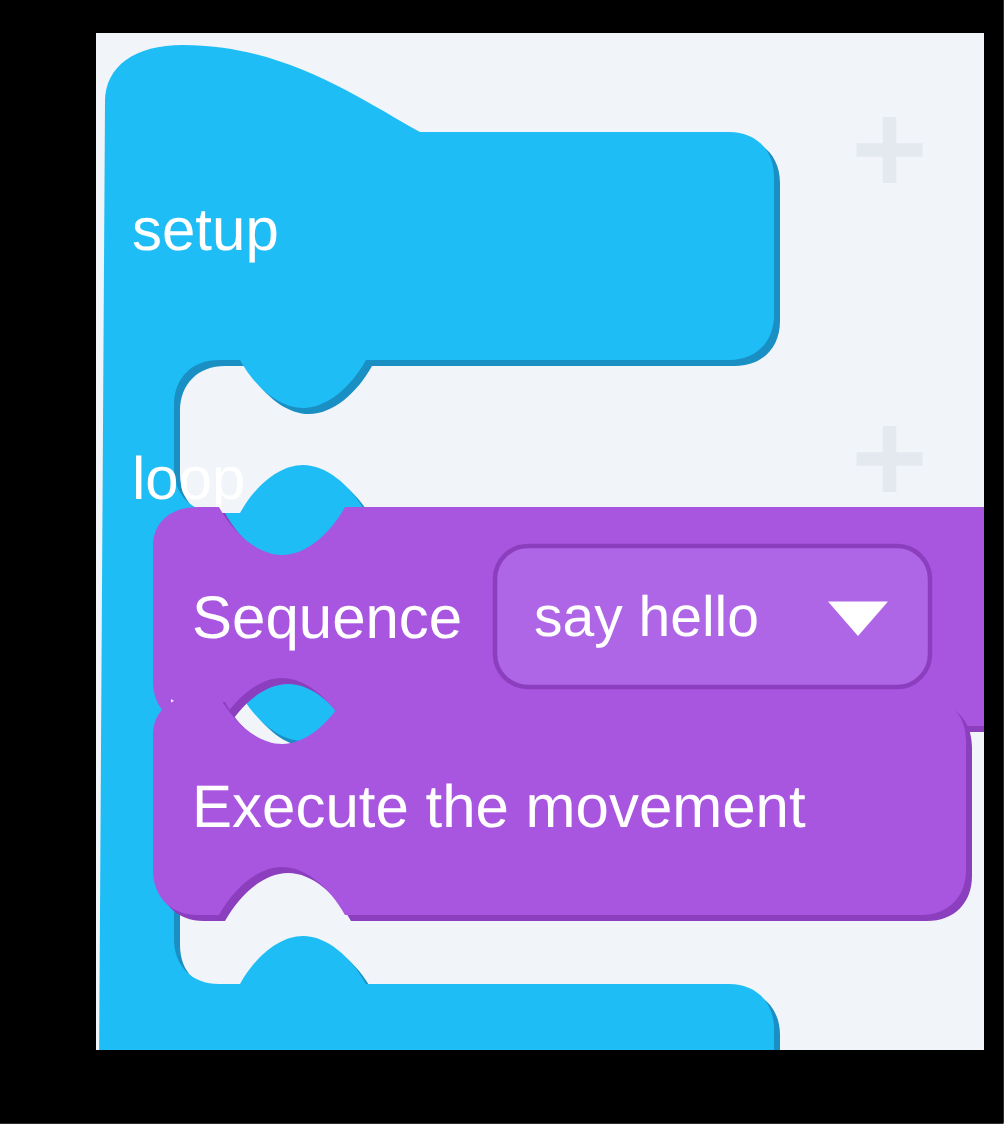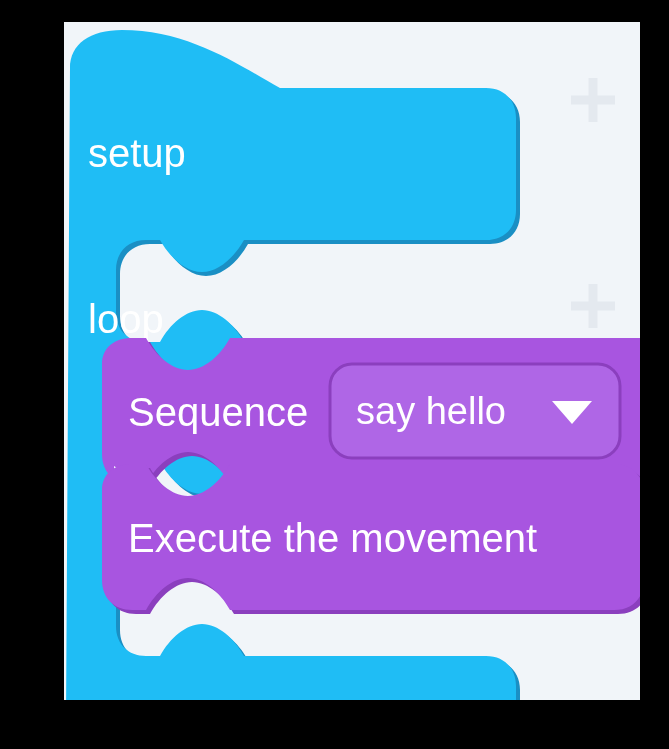--- a/index.html
+++ b/index.html
@@ -19,20 +19,21 @@
     background: #000000;
   }
   #workspace {
     position: absolute;
     left: 64px;
     top: 22px;
     width: 576px;
     height: 678px;
     background: #f1f5f9;
     overflow: hidden;
+    padding-left: 16px;
   }
   #grid-layer {
     position: absolute;
     left: 0;
     top: 0;
     width: 576px;
     height: 678px;
     pointer-events: none;
   }
   #blocks-layer {

